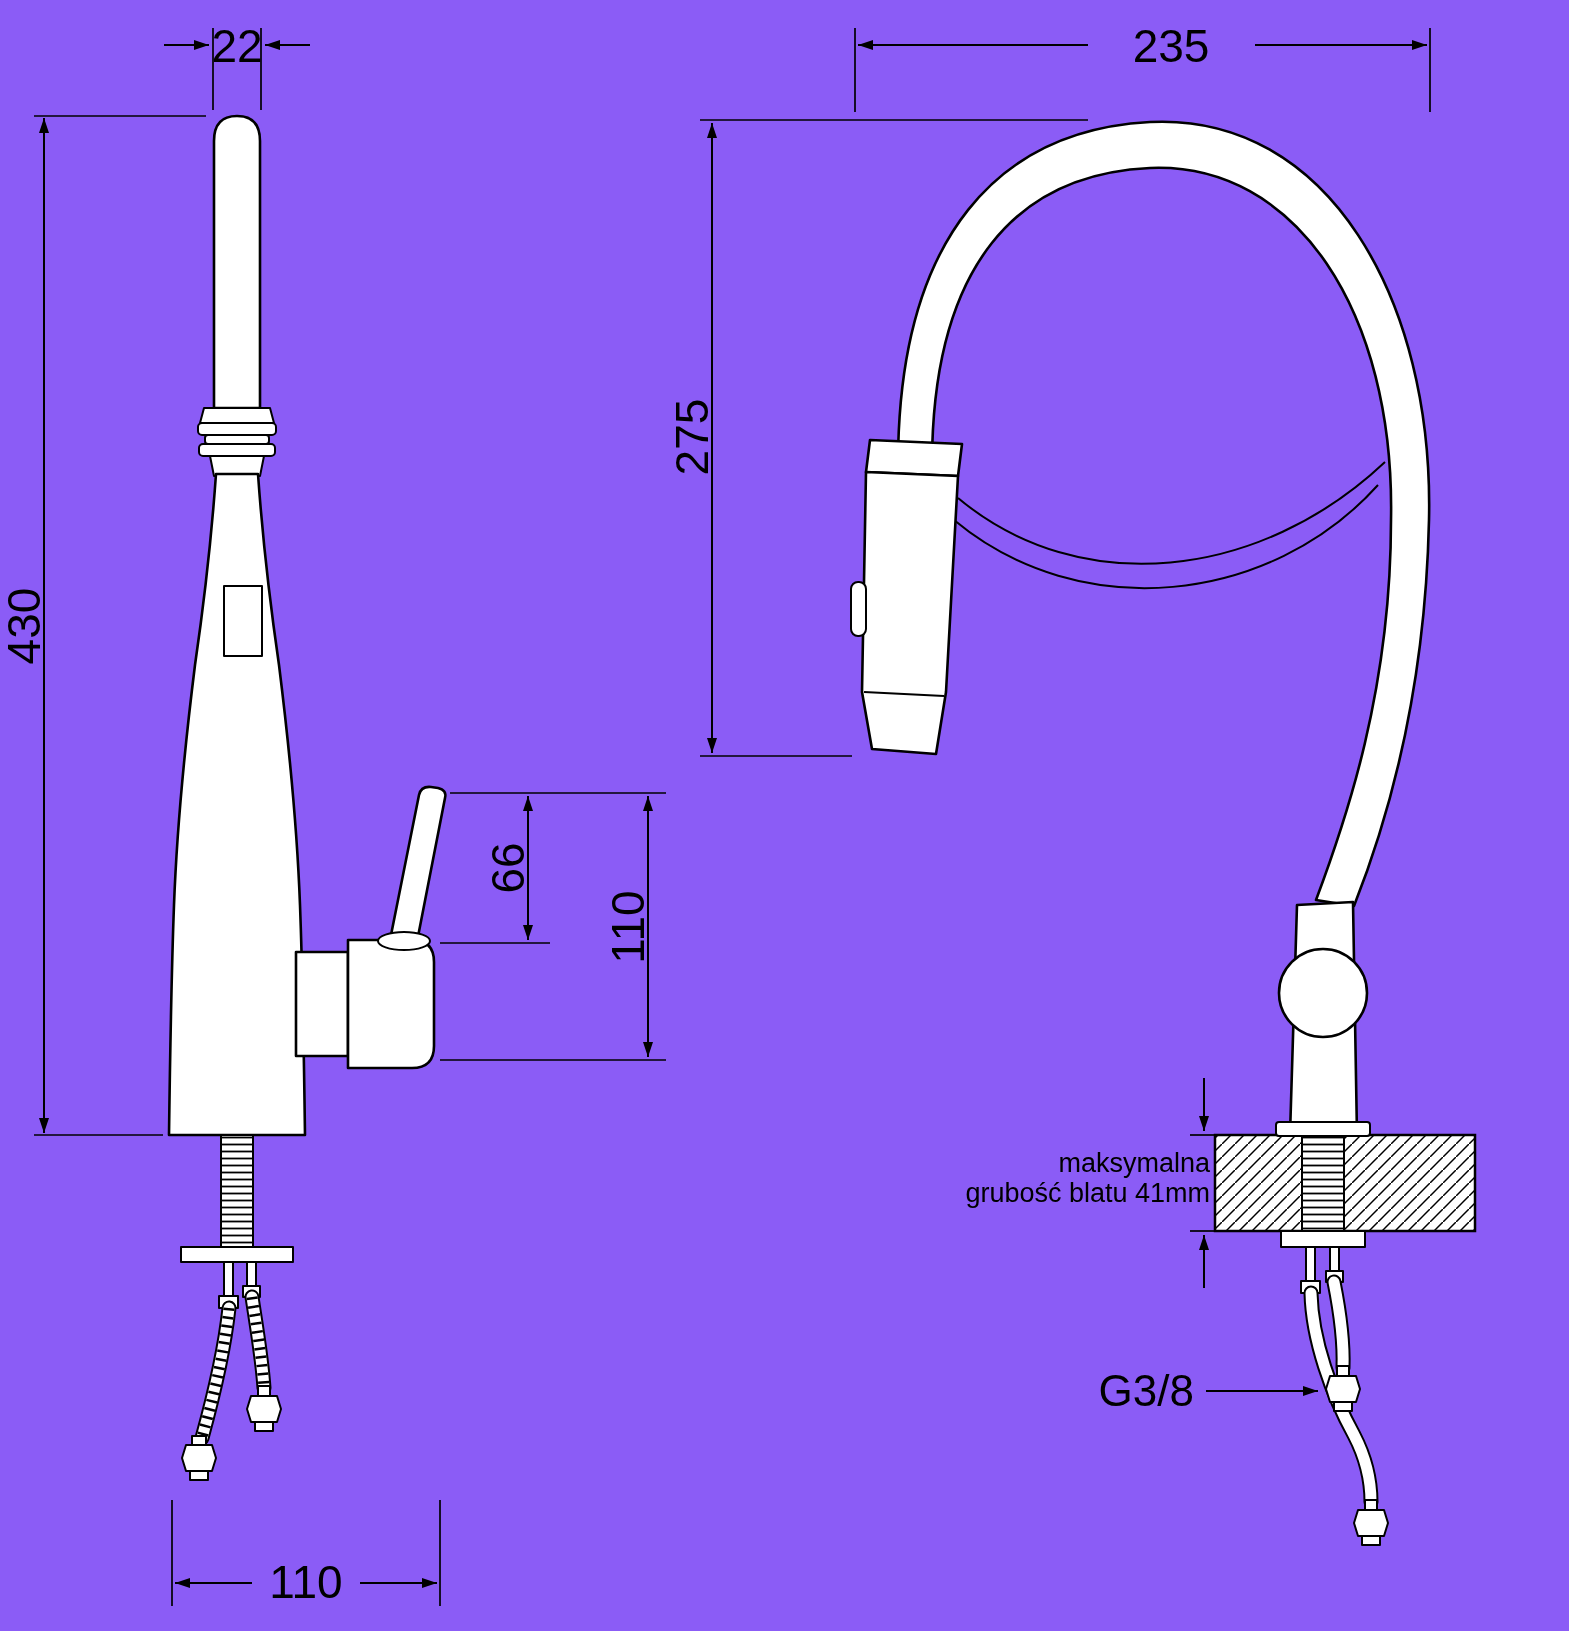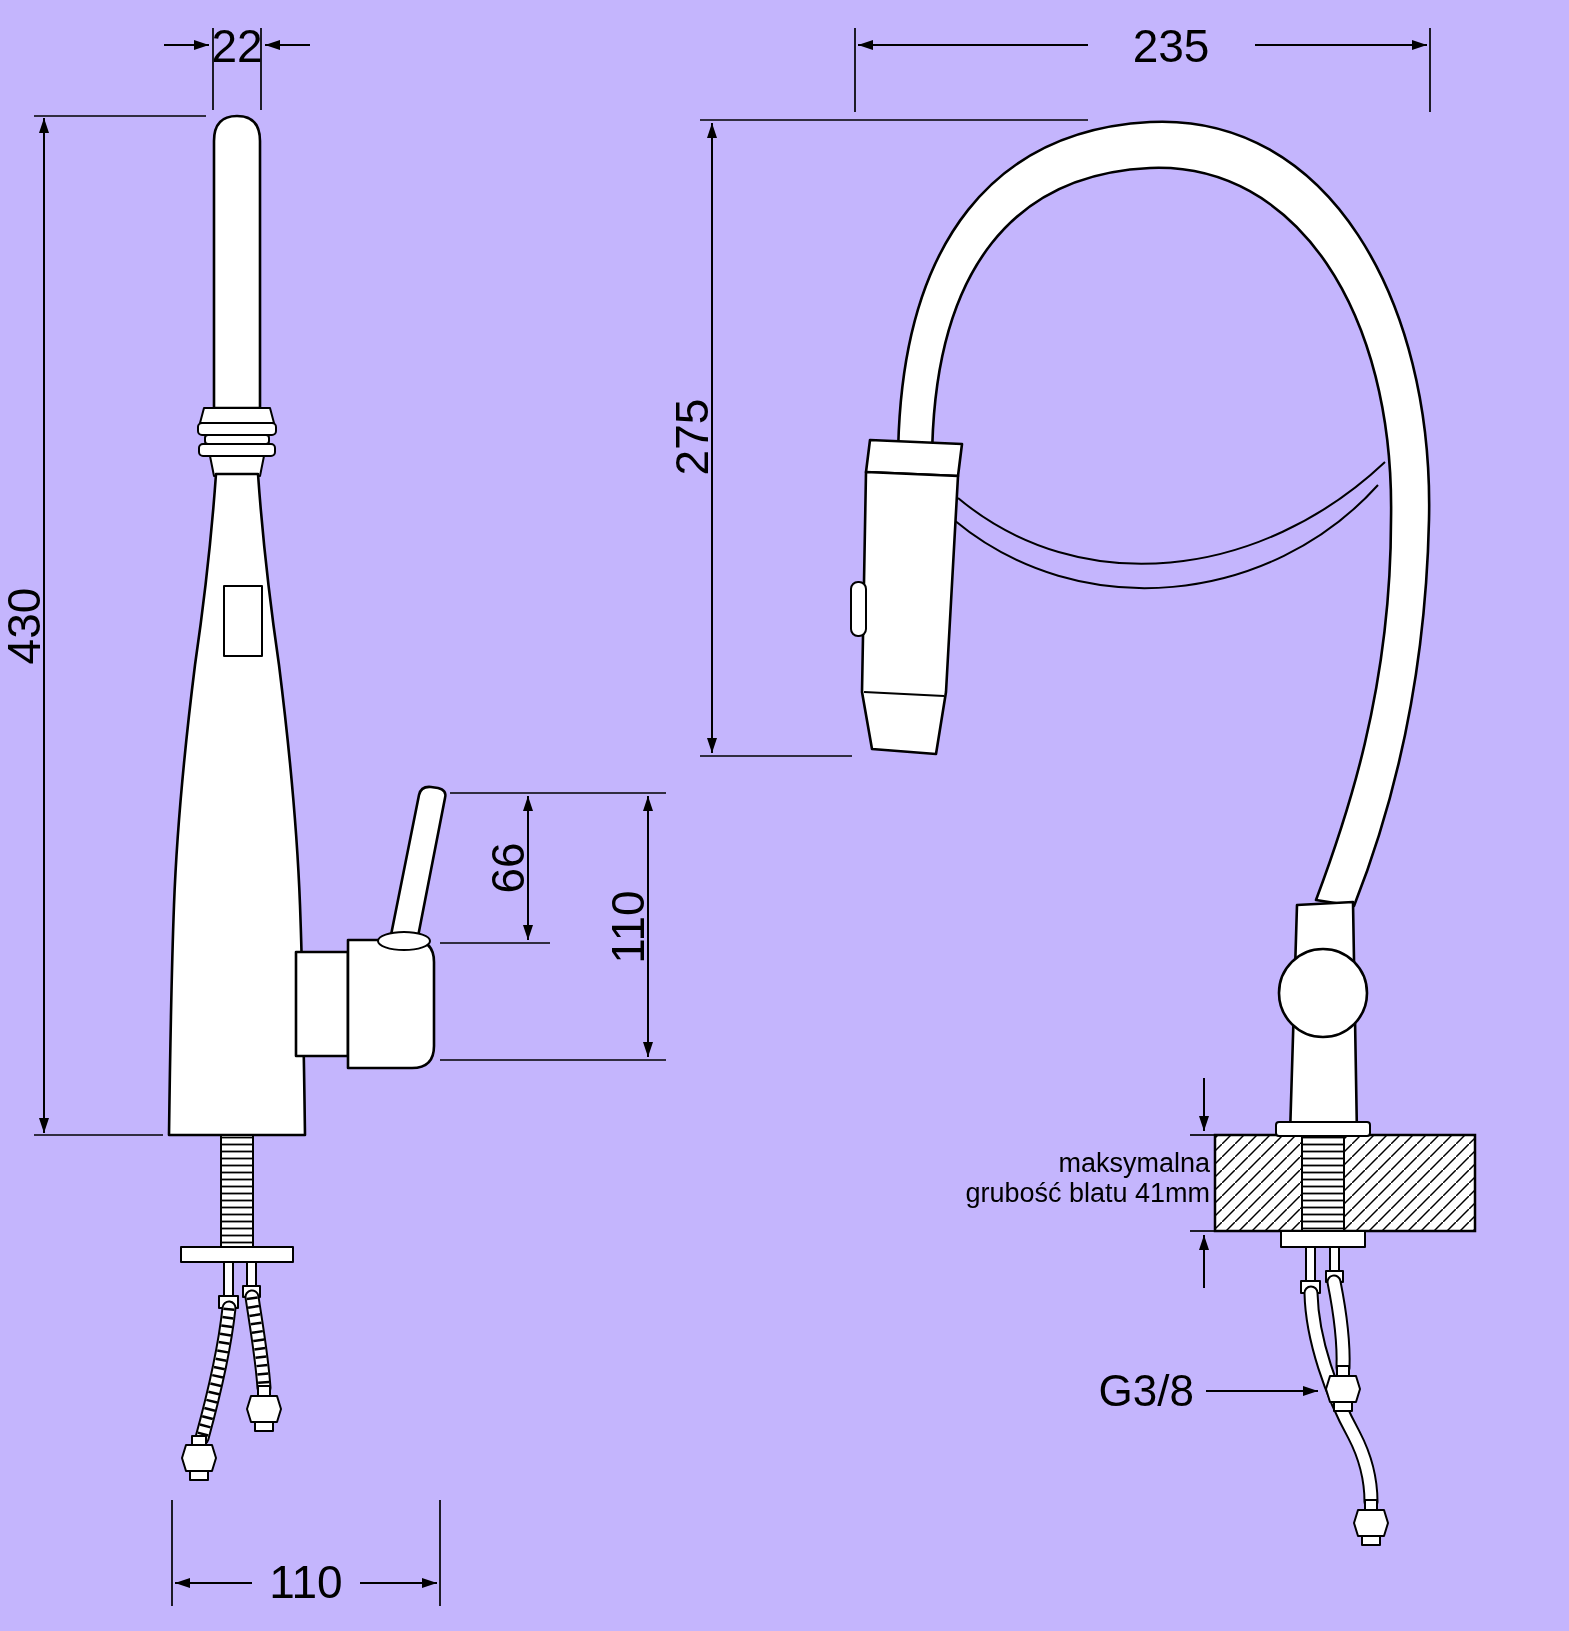--- a/index.html
+++ b/index.html
@@ -1,16 +1,16 @@
 <!DOCTYPE html>
 <html><head>
 <meta charset="utf-8">
 <style>
   html,body{margin:0;padding:0;background:#fff;}
-  .stage{position:relative;width:1569px;height:1631px;background:#c4b5fd;overflow:hidden;}
+  .stage{position:relative;width:1569px;height:1631px;background:#8b5cf6;overflow:hidden;}
   svg{display:block;}
   .shape{fill:#fff;stroke:#000;stroke-width:2.6;stroke-linejoin:round;stroke-linecap:round;}
   .shape-thin{fill:#fff;stroke:#000;stroke-width:2;stroke-linejoin:round;}
   .ln{fill:none;stroke:#000;stroke-width:2;}
   .dimln{fill:none;stroke:#000;stroke-width:2;}
   .ext{fill:none;stroke:#000;stroke-width:1.7;}
   .hose-out{fill:none;stroke:#000;stroke-width:15;stroke-linecap:round;}
   .hose-in{fill:none;stroke:#fff;stroke-width:11;stroke-linecap:round;}
   .hose-rib{fill:none;stroke:#000;stroke-width:11;stroke-dasharray:2.5 6;stroke-linecap:butt;}
   .dimtxt{font-family:"Liberation Sans",sans-serif;font-size:46px;fill:#000;}

